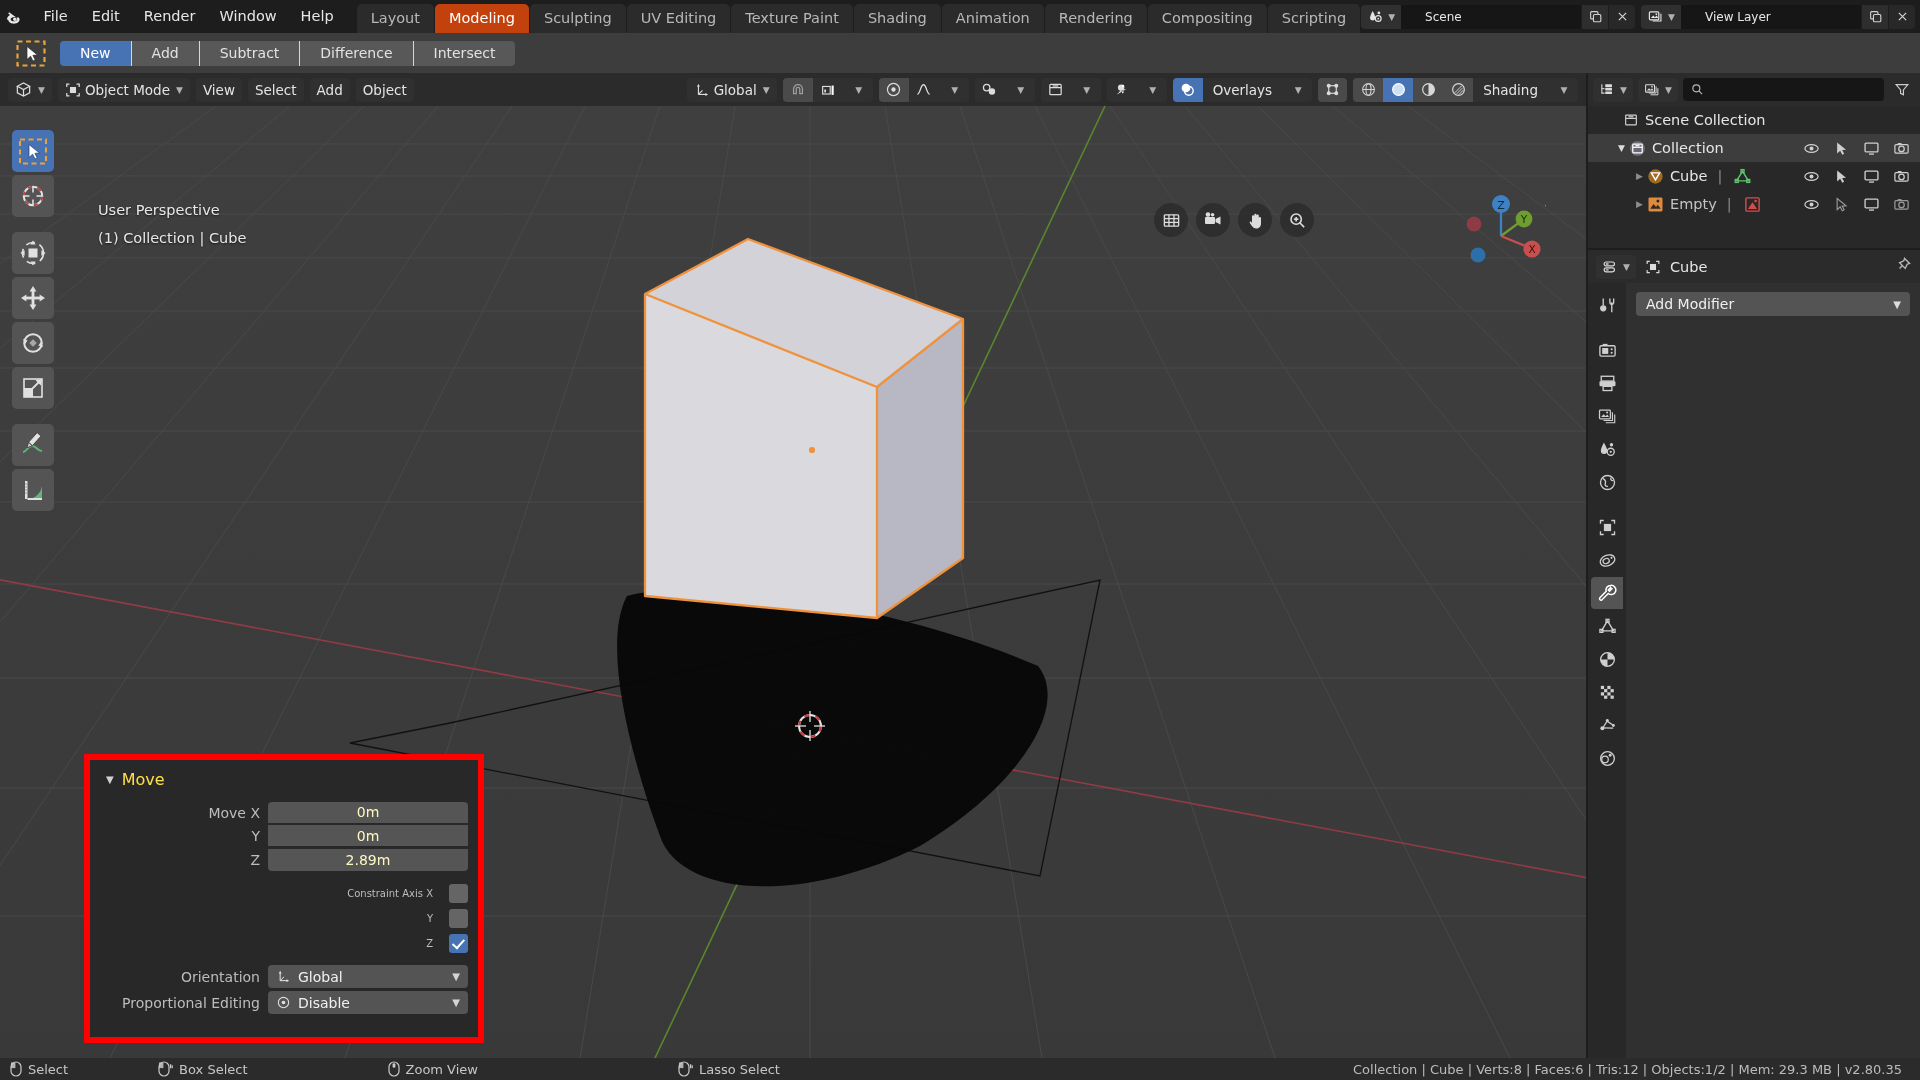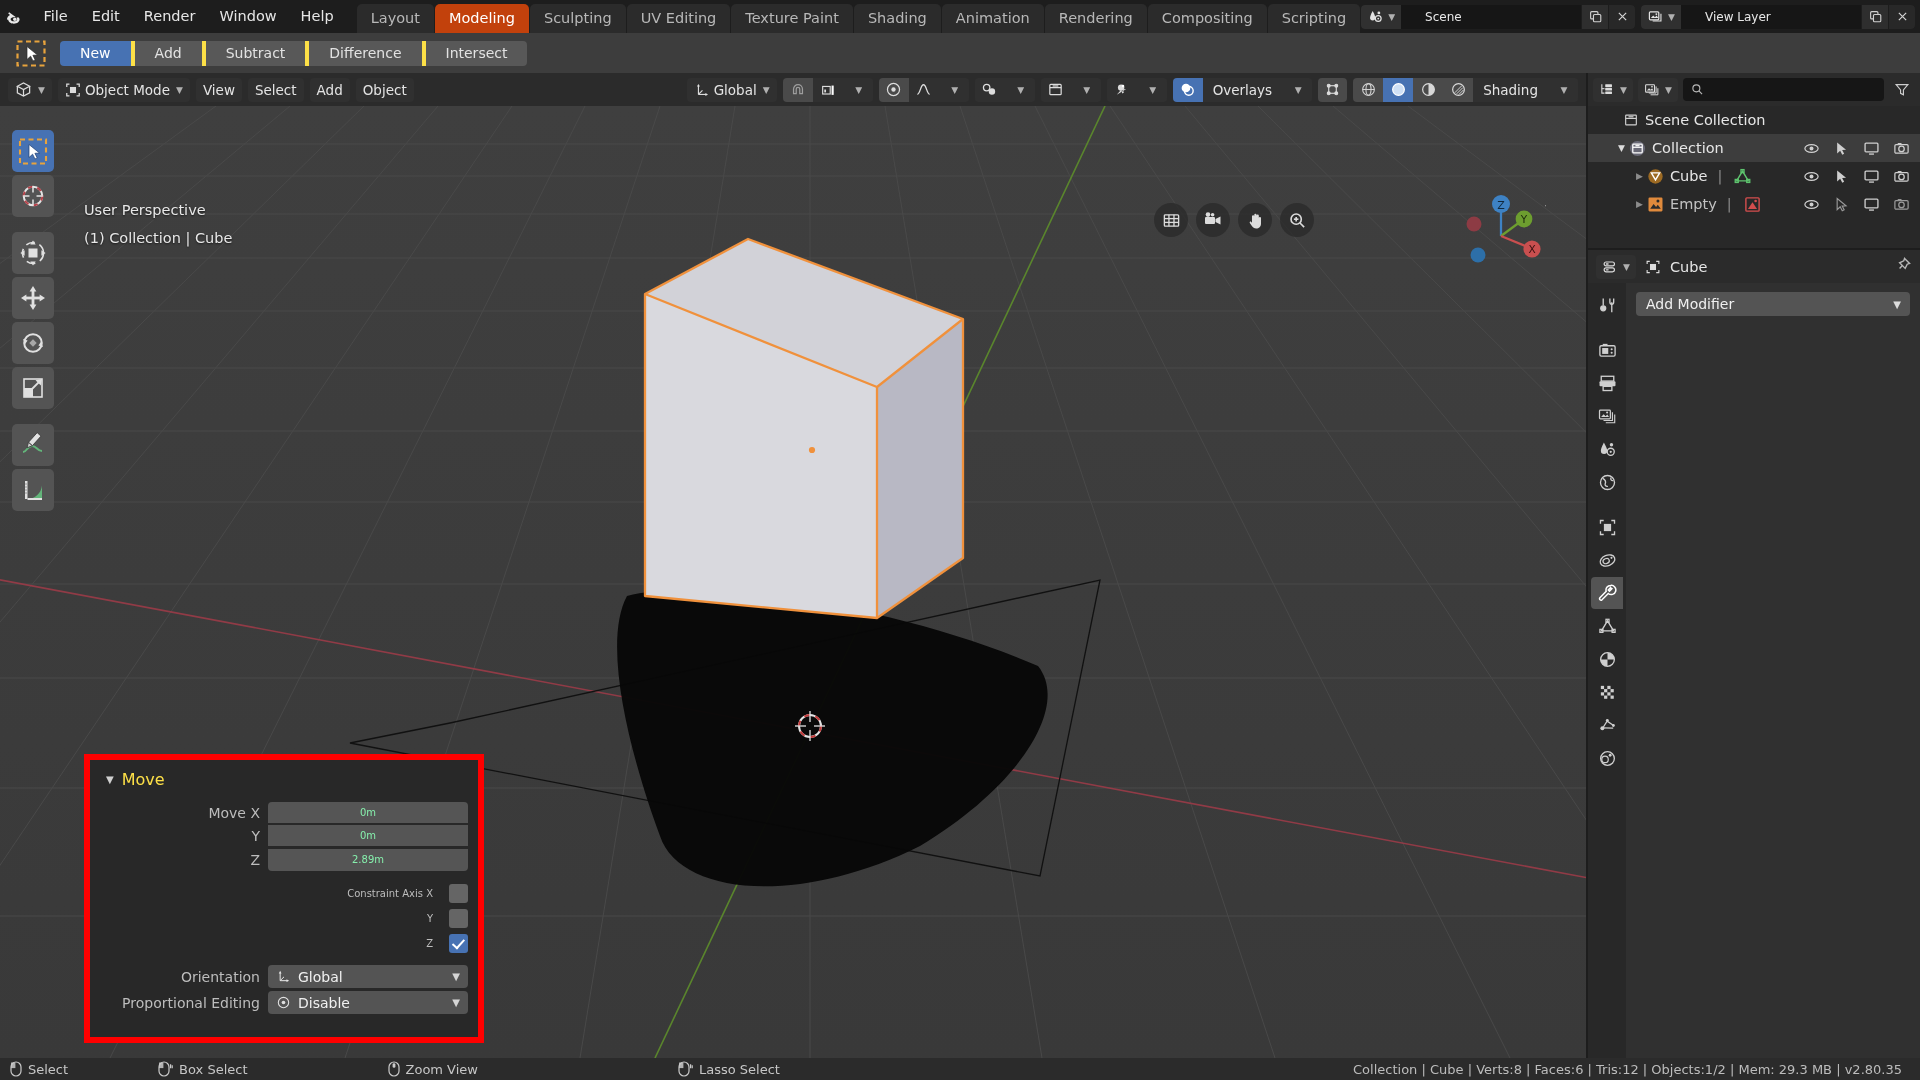--- a/index.html
+++ b/index.html
@@ -58,21 +58,21 @@
     position: absolute; left: 0; top: 33px; width: 1920px; height: 40px;
     background: #3d3d3d; display: flex; align-items: center; padding-left: 14px; gap: 12px;
   }
   .tool-active-icon {
     width: 34px; height: 30px; display: flex; align-items: center; justify-content: center;
   }
   .seg-group { display: flex; height: 25px; border-radius: 4px; overflow: hidden; }
   .seg {
     background: #585858; color: #e2e2e2; font-size: 14px;
     display: flex; align-items: center; justify-content: center;
-    padding: 0 20px; border-right: 4px solid #fde047; line-height: 1;
+    padding: 0 20px; border-right: 1px solid #fde047; line-height: 1;
   }
   .seg:last-child { border-right: none; }
   .seg.active { background: #4772b3; color: #fff; }
 
   
   #lefttoolbar {
     position: absolute; left: 12px; top: 130px; width: 42px;
     display: flex; flex-direction: column; gap: 3px; z-index: 20;
   }
   .tb-btn {
@@ -101,21 +101,21 @@
     width: 30px; display: flex; align-items: center; justify-content: center;
     background: #303030;
   }
   .vh-seg.on { background: #4772b3; }
   .vh-seg.mid { background: #4a4a4a; }
   .chev { font-size: 9px; color: #b0b0b0; padding-left: 2px; }
 
   
   #vpcanvas { position: absolute; left: 0; top: 33px; width: 1586px; height: 952px; }
   #vptext {
-    position: absolute; left: 84px; top: 123px; color: #e8e8e8;
+    position: absolute; left: 98px; top: 123px; color: #e8e8e8;
     font-size: 14.5px; line-height: 28px; z-index: 10; text-shadow: 0 1px 2px rgba(0,0,0,.6);
   }
 
   
   #navbtns {
     position: absolute; right: 272px; top: 130px; display: flex; gap: 8px; z-index: 12;
   }
   .navbtn {
     width: 34px; height: 34px; border-radius: 50%; background: rgba(40,40,40,.72);
     display: flex; align-items: center; justify-content: center;
@@ -131,21 +131,21 @@
     width: 100%; height: 100%; background: #282828; padding: 7px 10px 0 10px;
   }
   .mp-title { display: flex; align-items: center; gap: 8px; padding: 3px 0 12px 6px; }
   .mp-title .tri { color: #d0d0d0; font-size: 10px; }
   .mp-title .txt { color: #fde047; font-size: 16px; }
   .mp-row { display: flex; align-items: center; height: 23.5px; margin-bottom: 0; }
   .mp-label {
     color: #bdbdbd; font-size: 14px; text-align: right; padding-right: 8px; flex: 0 0 168px;
   }
   .mp-field {
-    flex: 1; background: #555555; color: #86efac; font-size: 10px;
+    flex: 1; background: #555555; color: #fef9c3; font-size: 14px;
     display: flex; align-items: center; justify-content: center; height: 22px;
     border-bottom: 1px solid #282828;
   }
   .mp-field.first { border-radius: 4px 4px 0 0; }
   .mp-field.last { border-radius: 0 0 4px 4px; border-bottom: none; }
   .mp-checkrow { display: flex; align-items: center; height: 24px; margin-top: 1px; }
   .mp-checklabel { color: #bdbdbd; font-size: 10px; text-align: right; padding-right: 16px; flex: 1; }
   .mp-check {
     width: 19px; height: 19px; background: #656565; border-radius: 3px; flex: 0 0 19px;
     display: flex; align-items: center; justify-content: center;

